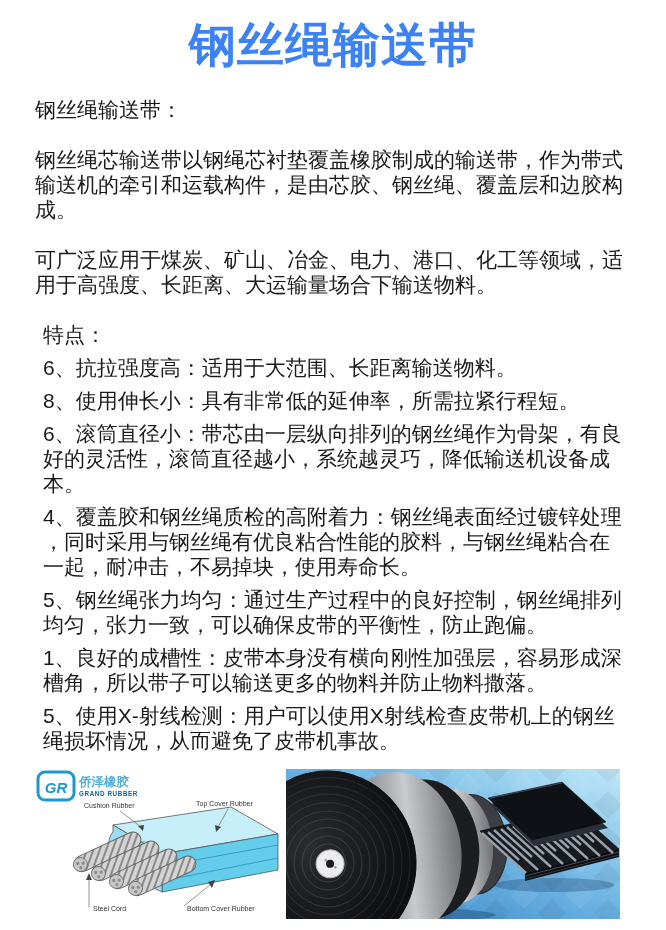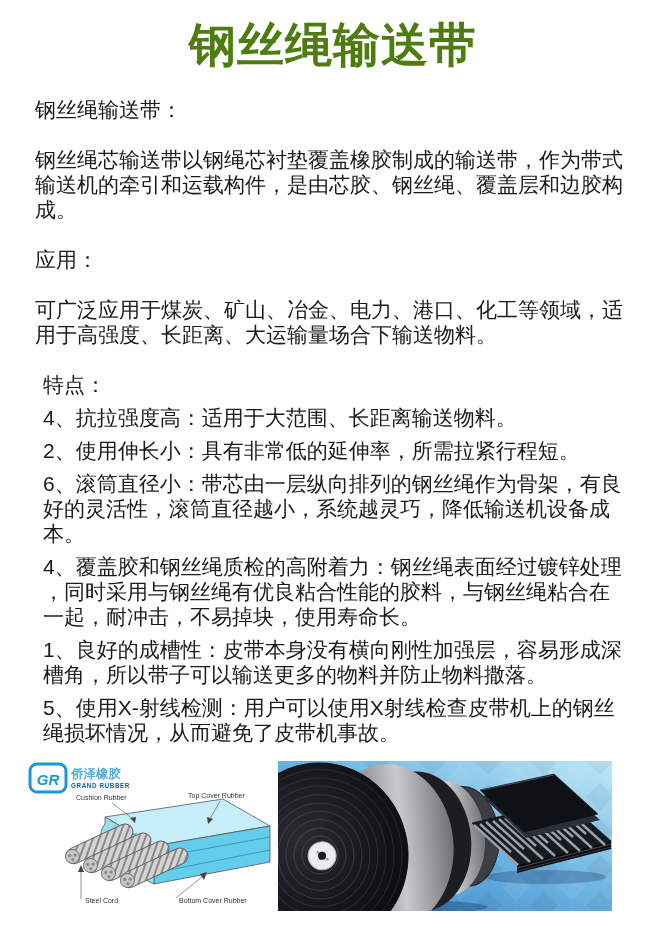--- a/index.html
+++ b/index.html
@@ -4,52 +4,52 @@
 <style>
   * { margin:0; padding:0; box-sizing:border-box; }
   html,body { background:#ffffff; }
   body {
     width:666px; height:930px; overflow:hidden; position:relative;
     font-family:"Liberation Sans","DejaVu Sans",sans-serif;
     color:#1a1a1a;
   }
   h1.page-title {
     text-align:center; font-size:47px; font-weight:700; letter-spacing:1px;
-    margin:14px 0 20px 0; color:#4d7c0f;
+    margin:14px 0 20px 0; color:#3b82f6;
   }
   .content {
     padding:0 29px 0 35px;
     font-size:21px; line-height:25px;
     word-break:break-all; line-break:anywhere;
   }
   .block { margin-bottom:25px; }
   .feature { margin:8px; }
   .images-row {
     margin-top:16px;
     display:flex; align-items:flex-start;
-    padding-left:27px; gap:1px;
+    padding-left:35px; gap:1px;
   }
   svg { display:block; }
   .diagram-label { font-size:7px; fill:#333; font-family:"Liberation Sans",sans-serif; }
 </style>
 </head>
 <body>
 
 <h1 class="page-title">钢丝绳输送带</h1>
 
 <div class="content">
   <p class="block">钢丝绳输送带：</p>
   <p class="block"> 钢丝绳芯输送带以钢绳芯衬垫覆盖橡胶制成的输送带，作为带式输送机的牵引和运载构件，是由芯胶、钢丝绳、覆盖层和边胶构成。</p>
-  <p class="block">应用：</p>
   <p class="block"> 可广泛应用于煤炭、矿山、冶金、电力、港口、化工等领域，适用于高强度、长距离、大运输量场合下输送物料。</p>
   <p class="feature">特点：</p>
-  <p class="feature">4、抗拉强度高：适用于大范围、长距离输送物料。</p>
-  <p class="feature">2、使用伸长小：具有非常低的延伸率，所需拉紧行程短。</p>
+  <p class="feature">6、抗拉强度高：适用于大范围、长距离输送物料。</p>
+  <p class="feature">8、使用伸长小：具有非常低的延伸率，所需拉紧行程短。</p>
   <p class="feature">6、滚筒直径小：带芯由一层纵向排列的钢丝绳作为骨架，有良好的灵活性，滚筒直径越小，系统越灵巧，降低输送机设备成本。</p>
   <p class="feature">4、覆盖胶和钢丝绳质检的高附着力：钢丝绳表面经过镀锌处理，同时采用与钢丝绳有优良粘合性能的胶料，与钢丝绳粘合在一起，耐冲击，不易掉块，使用寿命长。</p>
+  <p class="feature">5、钢丝绳张力均匀：通过生产过程中的良好控制，钢丝绳排列均匀，张力一致，可以确保皮带的平衡性，防止跑偏。</p>
   <p class="feature">1、良好的成槽性：皮带本身没有横向刚性加强层，容易形成深槽角，所以带子可以输送更多的物料并防止物料撒落。</p>
   <p class="feature">5、使用X-射线检测：用户可以使用X射线检查皮带机上的钢丝绳损坏情况，从而避免了皮带机事故。</p>
 </div>
 
 <div class="images-row">
 
   <svg width="250" height="152" viewBox="0 0 250 152">
     <defs>
       <pattern id="cordHatch" width="6" height="6" patternUnits="userSpaceOnUse" patternTransform="rotate(45)">
         <rect width="6" height="6" fill="#d4d4d4"></rect>

